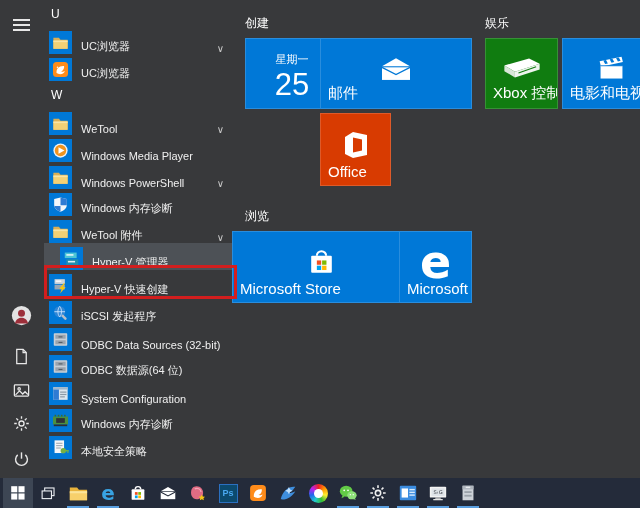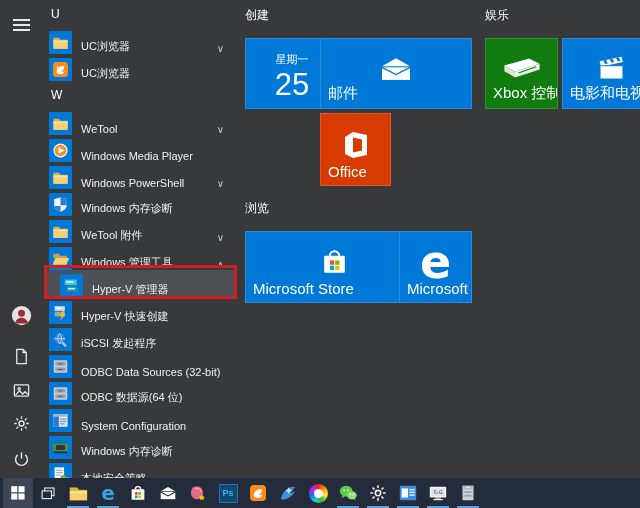--- a/index.html
+++ b/index.html
@@ -26,30 +26,30 @@
   .row-icon{width:23px;height:23px;background:var(--accent,#0078d7);flex:0 0 23px;
             display:flex;align-items:center;justify-content:center;}
   .row-icon svg{width:19px;height:19px;display:block;}
   .row-label{margin-left:9px;font-size:11px;color:#f0f0f0;white-space:nowrap;}
   .chevron{margin-left:auto;margin-right:13px;font-size:10px;color:#c9c9c9;line-height:1;}
   
   .red-box{position:absolute;left:44px;top:265px;width:193px;height:34px;
            border:3px solid var(--annotation-red,#d21e1e);box-sizing:border-box;
            z-index:6;pointer-events:none;}
   
-  .tg-label{position:absolute;font-size:12px;color:#ffffff;}
+  .tg-label{position:absolute;font-size:12px;color:#ffffff;margin-top:8px;}
   .tgl-0{left:245px;top:7px;} .tgl-1{left:485px;top:7px;} .tgl-2{left:245px;top:200px;}
   .tile{position:absolute;border:1px solid rgba(255,255,255,.16);box-sizing:border-box;
         cursor:pointer;overflow:hidden;}
   .tile-calendar{left:245px;top:38px;width:94px;height:71px;}
   .tile-mail{left:320px;top:38px;width:152px;height:71px;}
   .tile-office{left:320px;top:113px;width:71px;height:73px;}
   .tile-xbox{left:485px;top:38px;width:73px;height:71px;}
   .tile-movies{left:562px;top:38px;width:98px;height:71px;}
-  .tile-store{left:245px;top:231px;width:178px;height:72px;}
+  .tile-store{left:232px;top:231px;width:178px;height:72px;}
   .tile-edge{left:399px;top:231px;width:73px;height:72px;}
   .tile-icon{position:absolute;left:0;right:0;top:0;bottom:10px;
              display:flex;align-items:center;justify-content:center;}
   .tile-label{position:absolute;left:7px;bottom:5px;font-size:15px;color:#fff;white-space:nowrap;}
   .cal-day{margin-top:13px;text-align:center;font-size:11px;color:#fff;}
   .cal-date{text-align:center;font-size:31px;font-weight:300;color:#fff;line-height:1.15;}
   .edge-glyph-tile{font-size:46px;font-weight:bold;color:#fff;line-height:1;
                    font-family:"DejaVu Sans","Liberation Sans",sans-serif;}
   
   .taskbar{position:absolute;left:0;right:0;bottom:0;height:30px;
@@ -183,30 +183,20 @@
           <span class="row-icon">
             <svg viewBox="0 0 24 24">
               <path d="M3 6h7l2 2.5h9V20H3z" fill="#d9ae55"></path>
               <path d="M3 20V9.5h18V20z" fill="#f3d175"></path>
               <path d="M3 9.5h18v2H3z" fill="#f9e4a4"></path>
             </svg>
           </span>
           <span class="row-label">WeTool 附件</span>
           <span class="chevron">∨</span>
         </div>
-        <div class="list-row">
-          <span class="row-icon">
-            <svg viewBox="0 0 24 24">
-              <path d="M3 6h7l2 2.5h8v3H3z" fill="#c9a44e"></path>
-              <path d="M2 20l3.5-8.5H23L19.5 20z" fill="#f3d175"></path>
-            </svg>
-          </span>
-          <span class="row-label">Windows 管理工具</span>
-          <span class="chevron">∧</span>
-        </div>
         <div class="list-row row-highlight">
           <span class="row-icon">
             <svg viewBox="0 0 24 24">
               <rect x="3.5" y="4.5" width="15" height="7" fill="#4cc5d6"></rect>
               <rect x="5.5" y="13" width="15" height="7" fill="#1f8fae"></rect>
               <rect x="5.5" y="6.5" width="9" height="2" fill="#fff" opacity=".85"></rect>
               <rect x="7.5" y="15" width="9" height="2" fill="#fff" opacity=".85"></rect>
             </svg>
           </span>
           <span class="row-label">Hyper-V 管理器</span>

